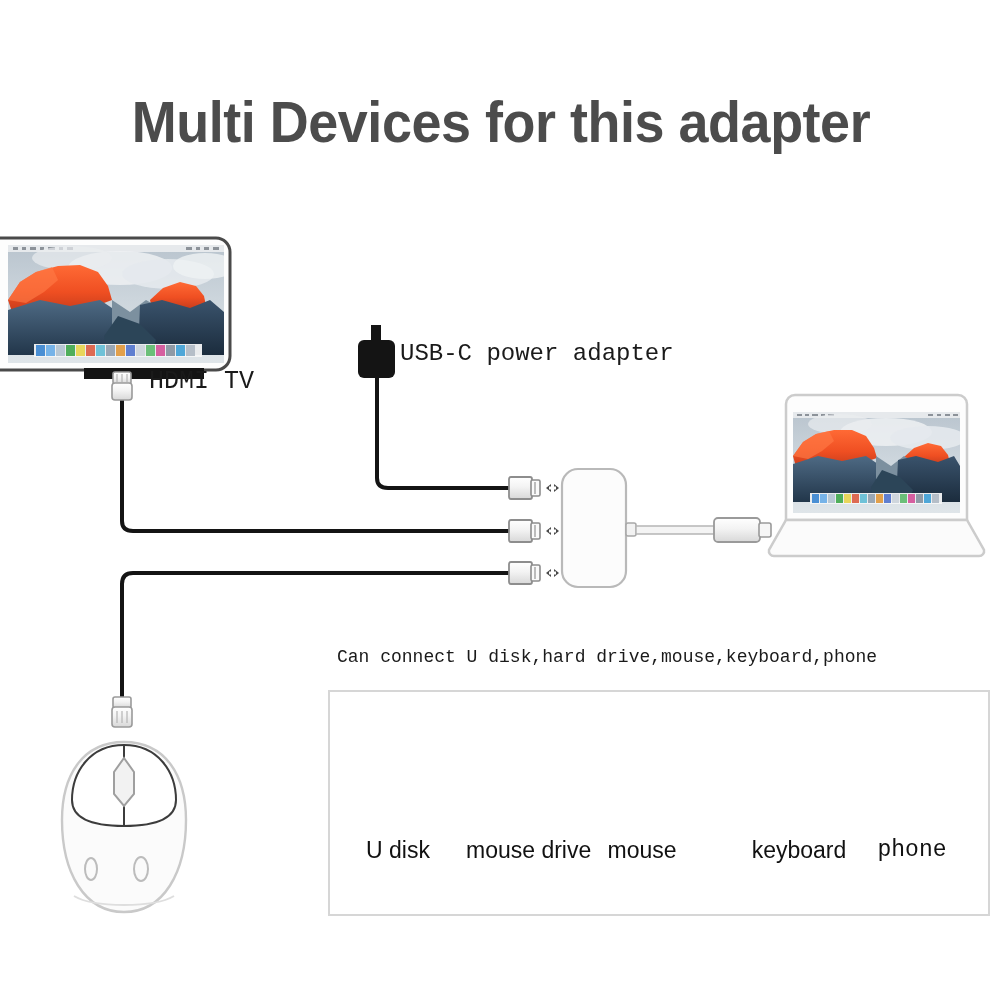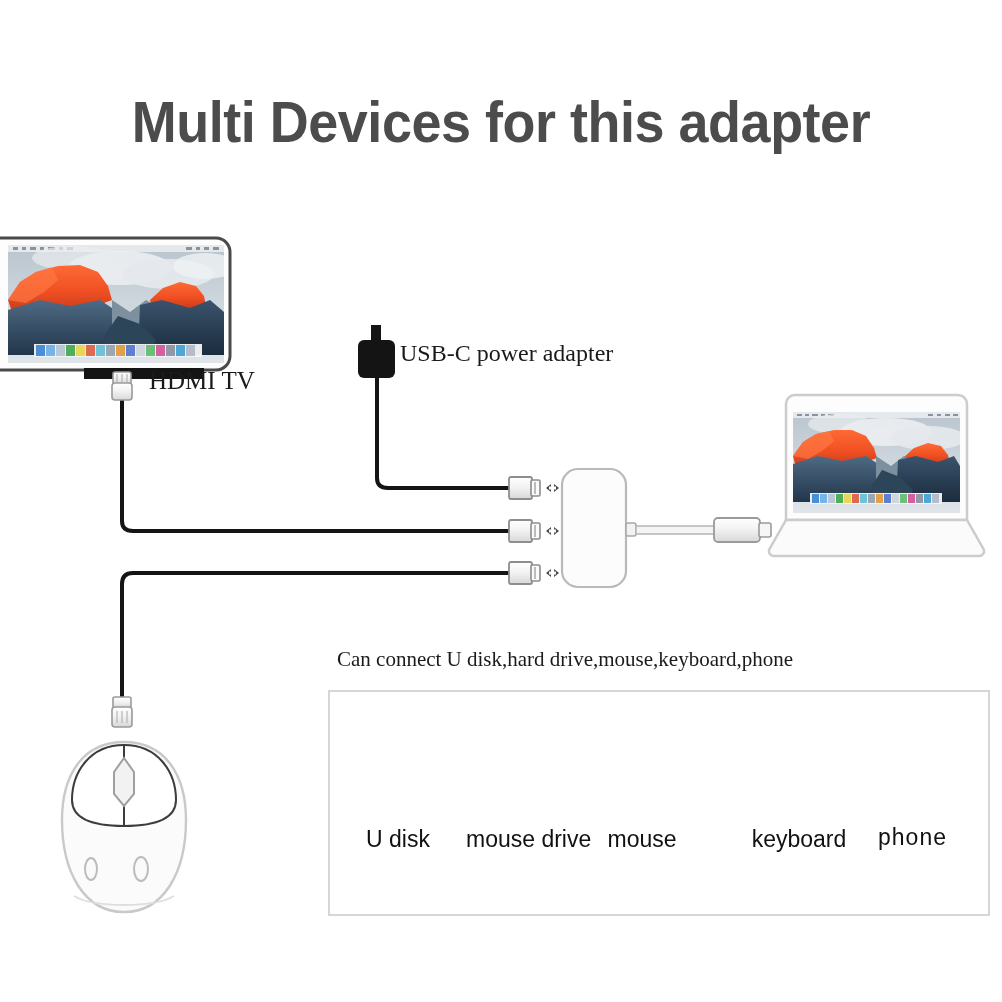--- a/index.html
+++ b/index.html
@@ -15,36 +15,36 @@
     font-size:58px;
     letter-spacing:-0.5px;
     color:#4c4c4c;
     transform:scaleX(0.93);
     transform-origin:50% 50%;
     white-space:nowrap;
   }
 
   .lbl{
     position:absolute;
-    font-family:Liberation Serif, serif;
+    font-family:Liberation Mono, monospace;
     color:#1a1a1a;
     white-space:nowrap;
   }
   #lbl-hdmi{ left:117px; top:367px; font-size:25px;margin-left:32px; }
   #lbl-power{ left:400px; top:340px; font-size:24px; }
   #lbl-usb3{ left:133px; top:698px; font-size:25px; }
-  #lbl-box-caption{ left:337px; top:647px; font-size:21px; }
+  #lbl-box-caption{ left:337px; top:647px; font-size:18px; }
 
   #device-box{
     position:absolute; left:328px; top:690px; width:662px; height:226px;
     border:2px solid #d6d6d6; background:#fff; box-sizing:border-box;
   }
   .dev-label{
     position:absolute; font-size:23px; color:#111; white-space:nowrap;
-    font-family:"Liberation Sans",sans-serif; text-align:center;
+    font-family:"Liberation Sans",sans-serif; text-align:center;margin-top:11px;
   }
 </style>
 </head>
 <body>
 
 <div id="stage">
 
   <div id="title">Multi Devices for this adapter</div>
 
   <svg class="layer" viewBox="0 0 1002 1002">

